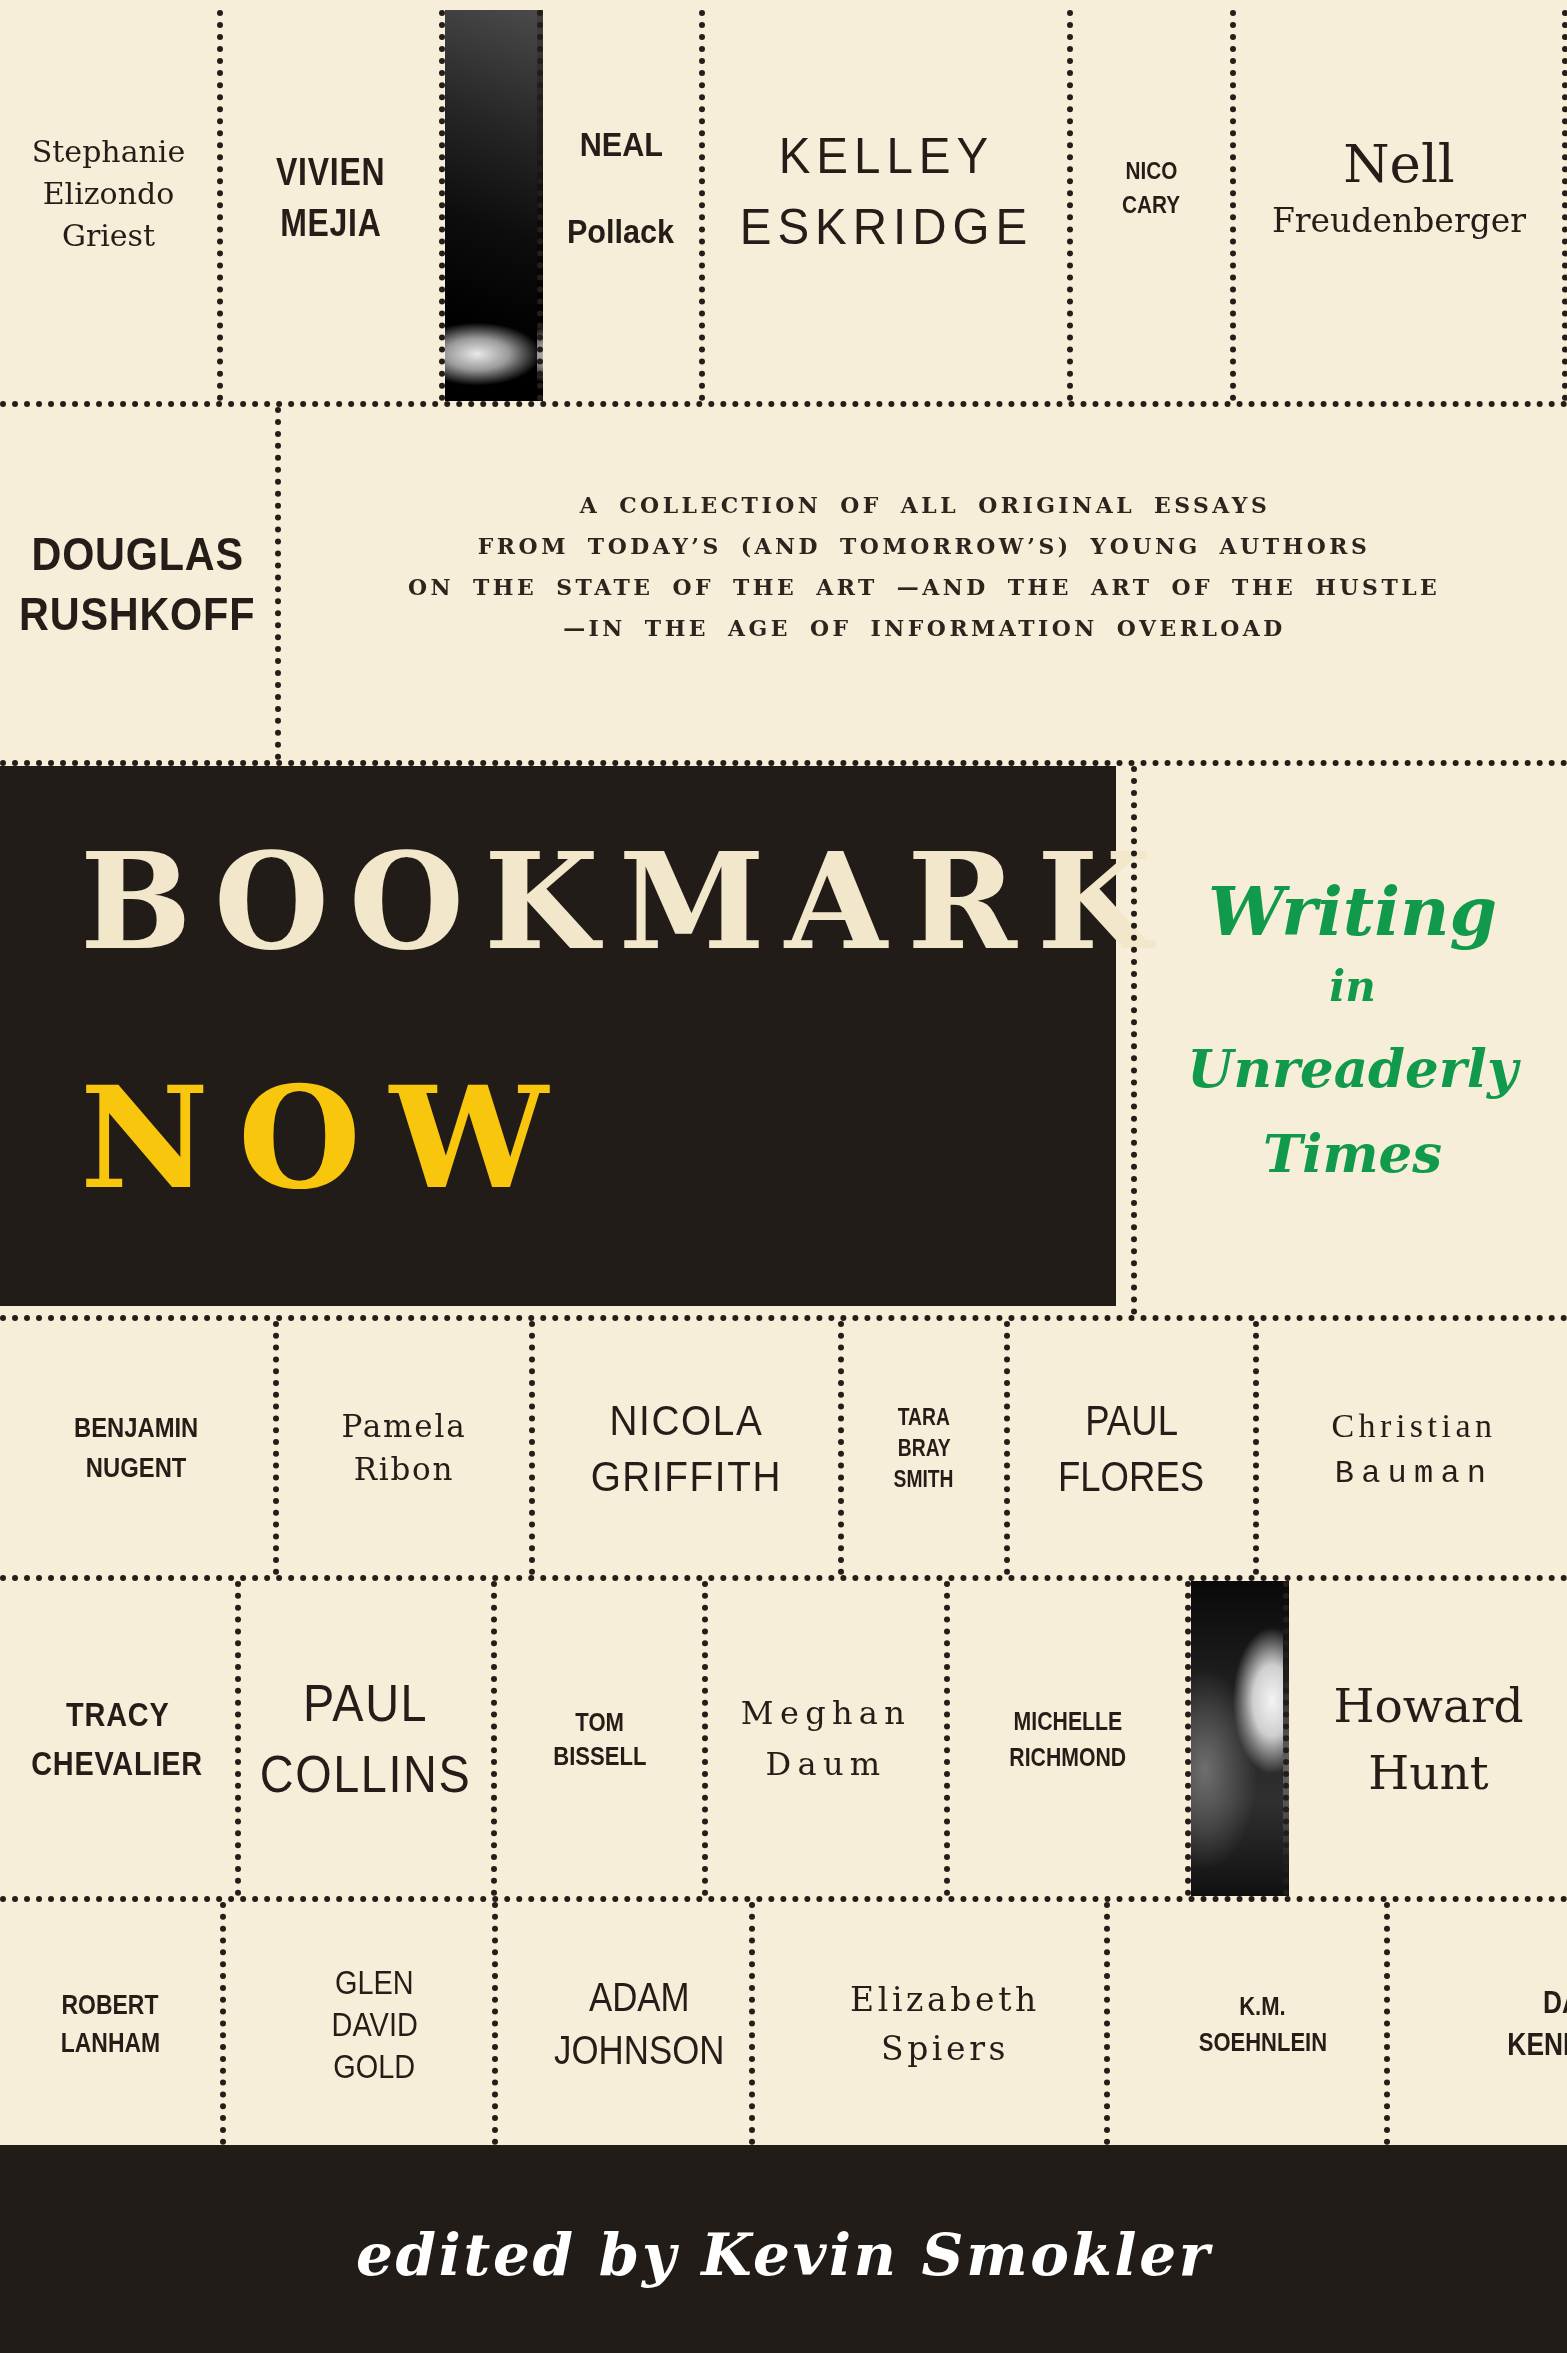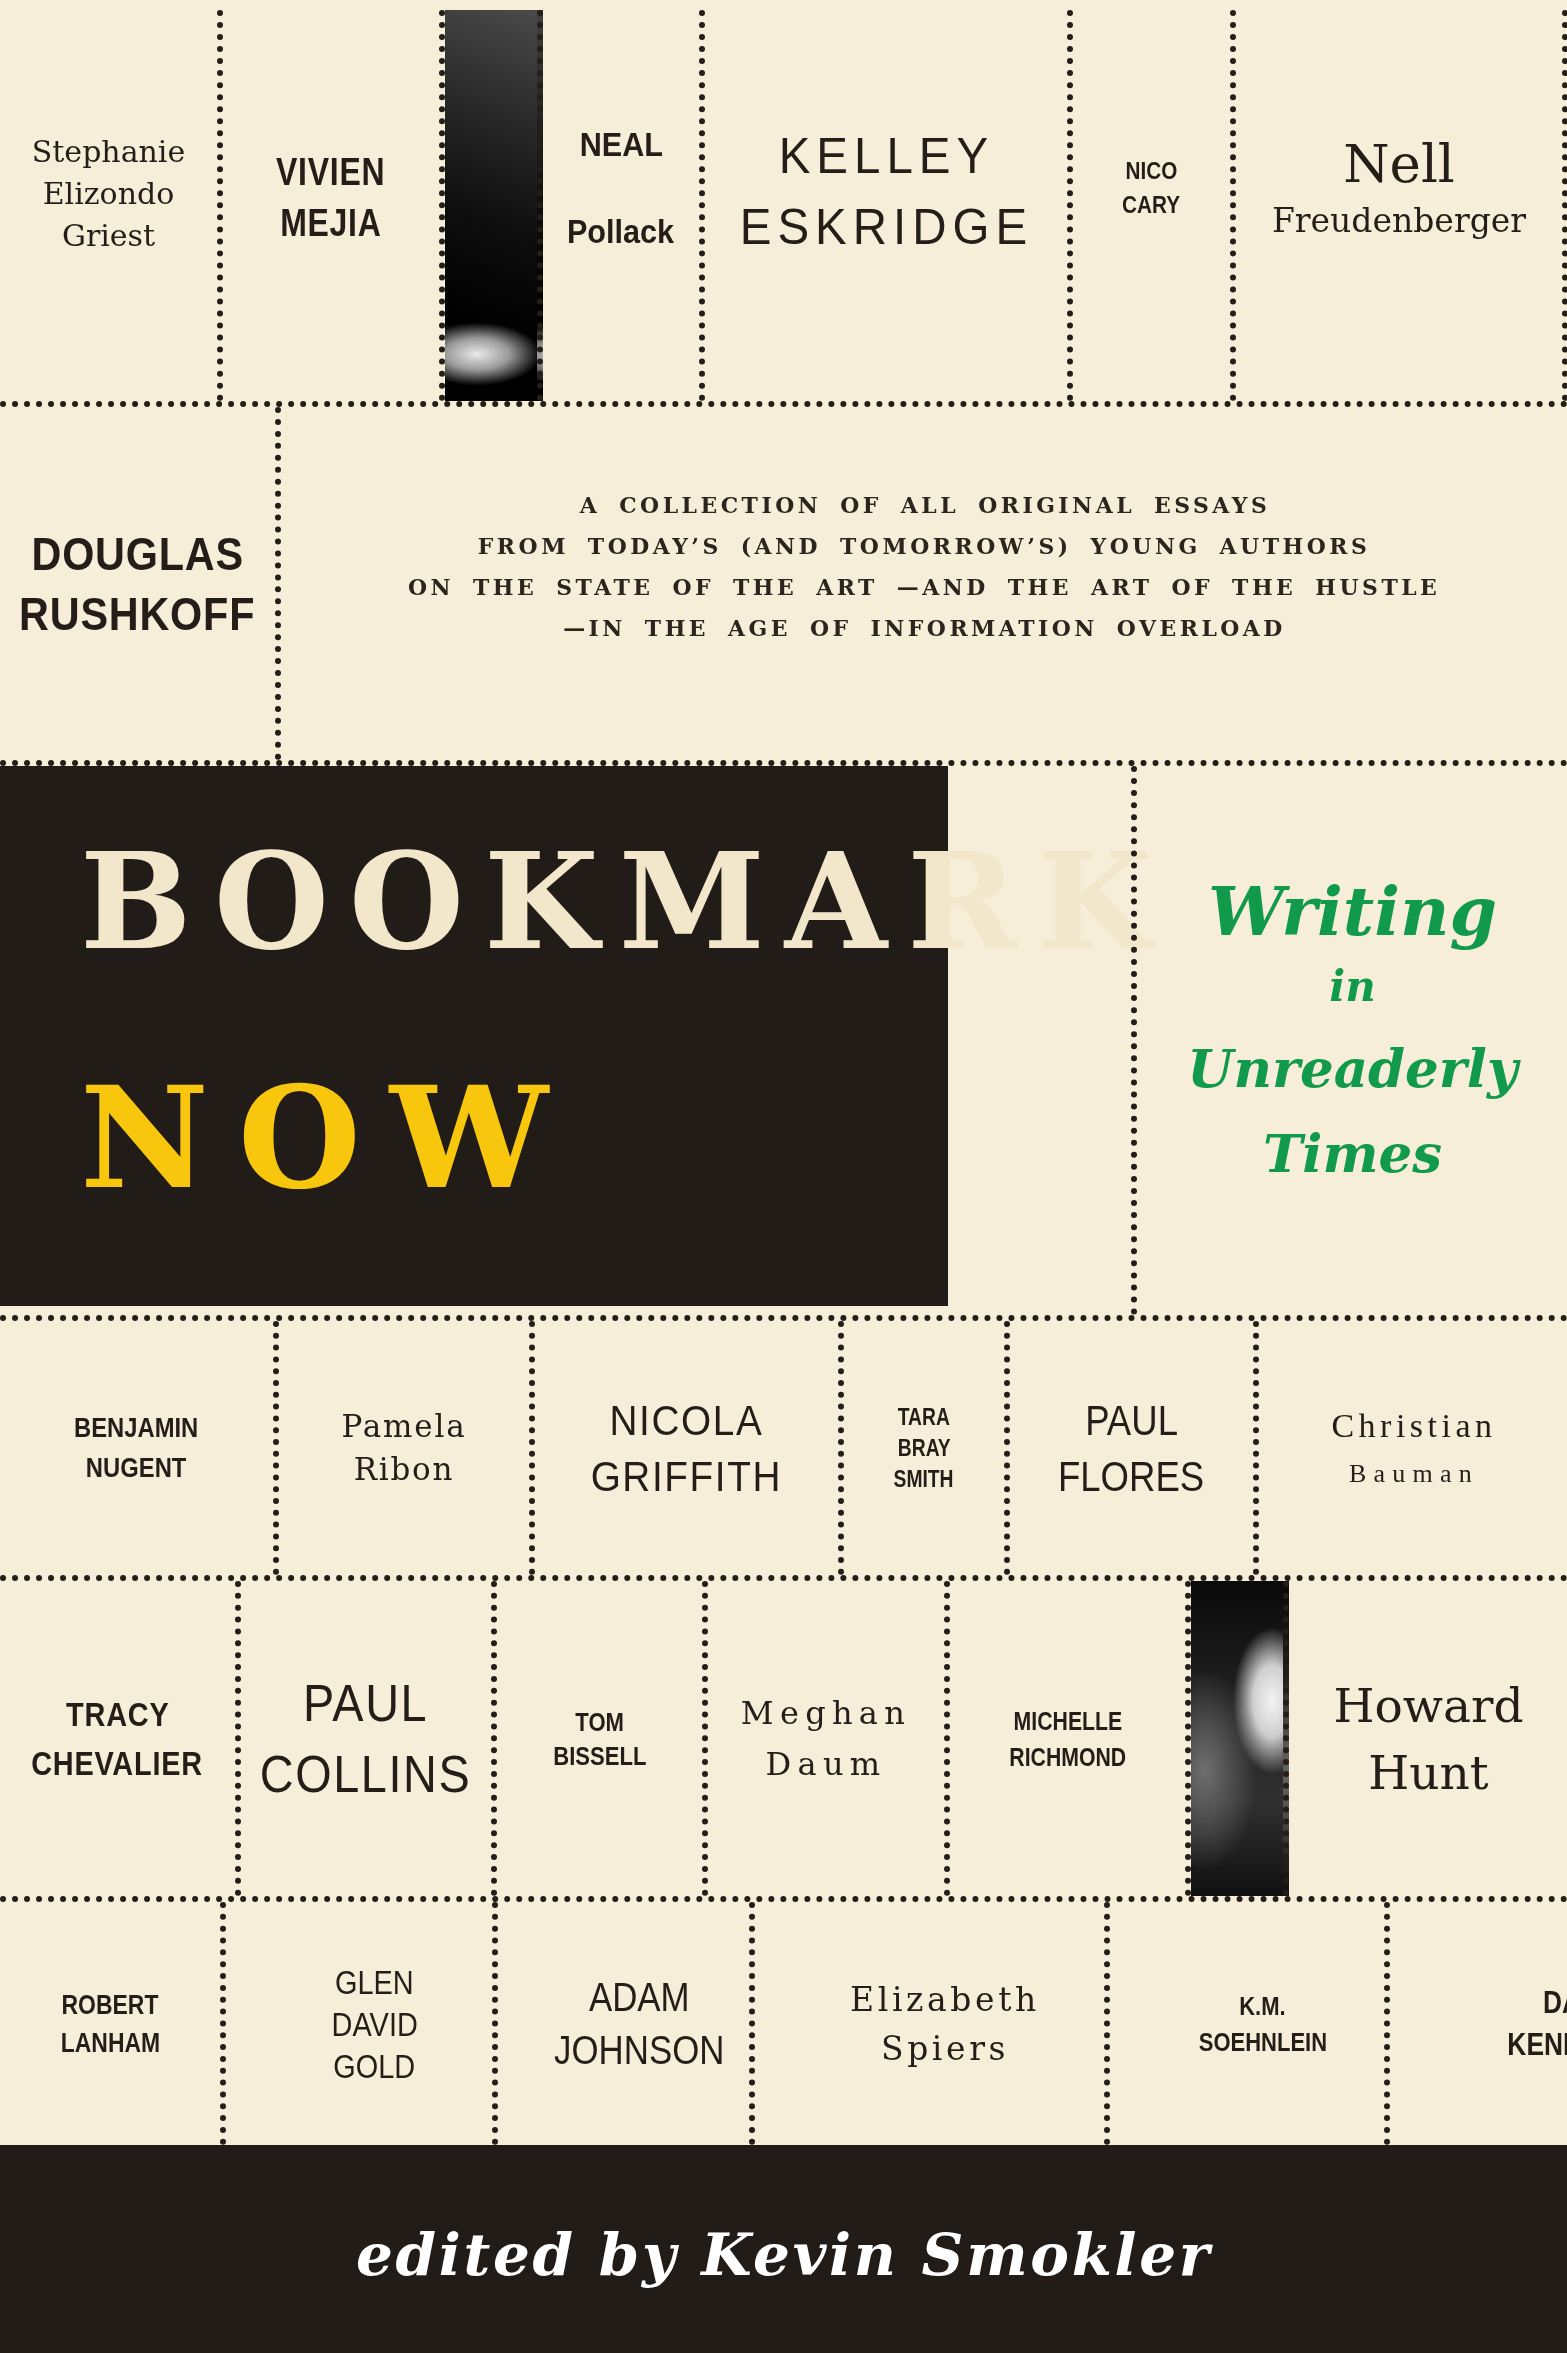--- a/index.html
+++ b/index.html
@@ -55,21 +55,21 @@
   .a-douglas .ln{font-family:"Liberation Sans",sans-serif;font-weight:bold;font-size:47px;line-height:60px;transform:scaleX(.88);letter-spacing:0.9px;}
   .tagline{width:1287px;padding-bottom:34px;border-right:none;}
   .tagline .ln{
     font-family:"DejaVu Serif",serif;font-weight:bold;font-size:22.6px;line-height:41px;
     letter-spacing:3.6px;word-spacing:8.1px;color:#2c251d;transform:scaleX(.97);white-space:nowrap;
   }
 
   
   .row3{position:relative;height:555px;border-bottom:6.3px dotted var(--ink);box-sizing:border-box;background:var(--cream);}
   .title-block{
-    position:absolute;left:0;top:0;width:948px;height:540px;
+    position:absolute;left:0;top:0;width:1116px;height:540px;
     background:var(--panel);
     display:flex;flex-direction:column;align-items:flex-start;justify-content:flex-start;
     padding-left:80px;box-sizing:border-box;
   }
   .bookmark{font-family:"DejaVu Serif",serif;font-weight:bold;font-size:132px;letter-spacing:20px;color:var(--title-cream);margin-top:58px;white-space:nowrap;}
   .now{font-family:"DejaVu Serif",serif;font-weight:bold;font-size:141px;letter-spacing:29px;color:var(--yellow);margin-top:76px;white-space:nowrap;}
   .writing-box{
     position:absolute;left:1131px;right:0;top:0;bottom:0;
     border-left:6.3px dotted var(--ink);box-sizing:border-box;
     display:flex;flex-direction:column;align-items:center;justify-content:flex-start;
@@ -88,21 +88,21 @@
   .a-pamela{width:256px;}
   .a-pamela .ln{font-family:"DejaVu Serif",serif;font-size:31px;line-height:43px;letter-spacing:1.8px;}
   .a-nicola{width:309px;}
   .a-nicola .ln{font-family:"Liberation Sans",sans-serif;font-weight:400;font-size:43px;line-height:56px;transform:scaleX(.9);letter-spacing:1.8px;}
   .a-tara{width:166px;}
   .a-tara .ln{font-family:"Liberation Sans",sans-serif;font-weight:bold;font-size:23.5px;line-height:31px;transform:scaleX(.82);}
   .a-paulf{width:249px;}
   .a-paulf .ln{font-family:"Liberation Sans",sans-serif;font-weight:400;font-size:43px;line-height:56px;transform:scaleX(.85);}
   .a-christian{width:310px;border-right:none;}
   .a-christian .ln1{font-family:Liberation Serif, serif;font-size:34px;line-height:51px;letter-spacing:4.5px;}
-  .a-christian .ln2{font-family:Liberation Serif, serif;font-size:26px;line-height:45px;letter-spacing:7.2px;}
+  .a-christian .ln2{font-family:Liberation Mono, monospace;font-size:32px;line-height:45px;letter-spacing:7.2px;}
 
   
   .row5{height:321px;}
   .a-tracy{width:241px;}
   .a-tracy .ln{font-family:"Liberation Sans",sans-serif;font-weight:bold;font-size:34px;line-height:49px;transform:scaleX(.85);letter-spacing:0.9px;}
   .a-paulc{width:256px;}
   .a-paulc .ln{font-family:"Liberation Sans",sans-serif;font-weight:400;font-size:52px;line-height:71px;transform:scaleX(.9);letter-spacing:1.8px;}
   .a-tom{width:211px;}
   .a-tom .ln{font-family:"Liberation Sans",sans-serif;font-weight:bold;font-size:26px;line-height:34px;transform:scaleX(.85);}
   .a-meghan{width:242px;}

